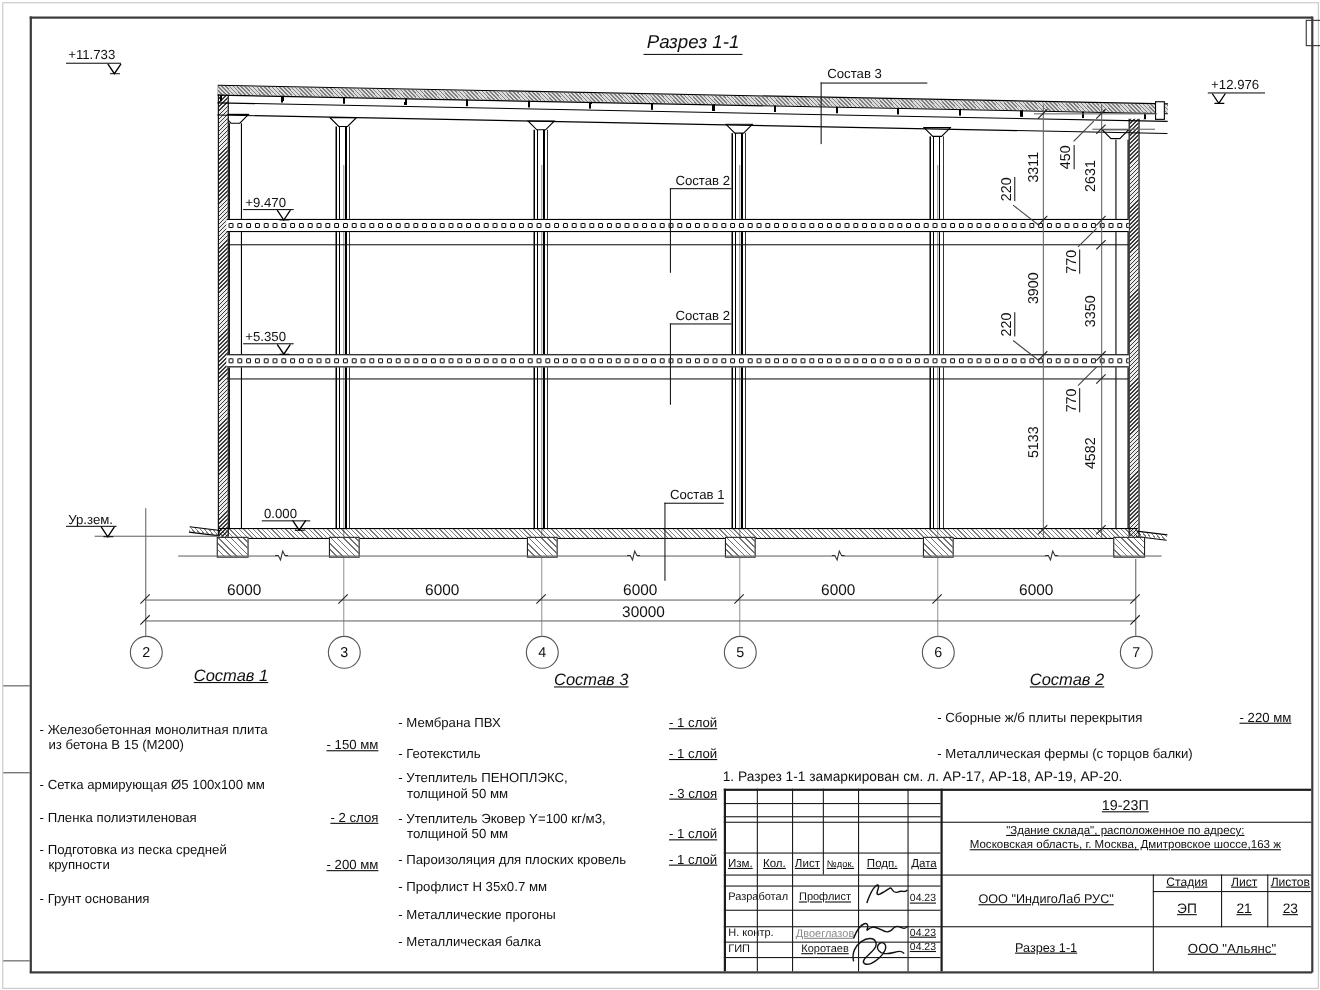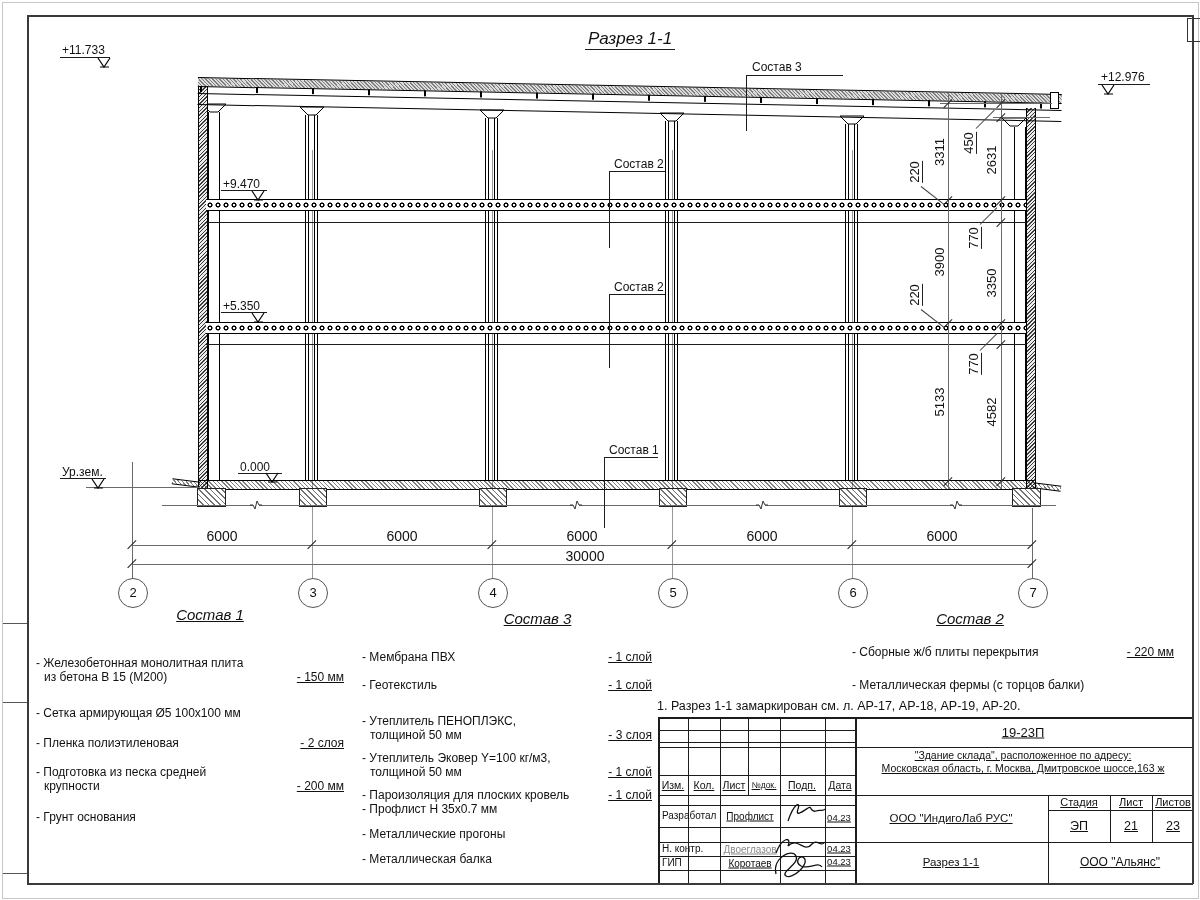--- a/index.html
+++ b/index.html
@@ -296,39 +296,39 @@
 
 <div class="legend" style="left:362px;top:650px;width:290px;">
   <div class="lrow">
     <div>- Мембрана ПВХ</div>
     <div class="vl">- 1 слой</div>
   </div>
   <div class="lrow" style="margin-top:14px;">
     <div>- Геотекстиль</div>
     <div class="vl">- 1 слой</div>
   </div>
-  <div class="lrow" style="margin-top:22px;">
+  <div class="lrow" style="margin-top:8px;">
     <div>
         <div>- Утеплитель ПЕНОПЛЭКС,</div>
         <div style="padding-left:8px;">толщиной 50 мм</div>
       </div>
     <div class="vl">- 3 слоя</div>
   </div>
   <div class="lrow" style="margin-top:9px;">
     <div>
         <div>- Утеплитель Эковер Y=100 кг/м3,</div>
         <div style="padding-left:8px;">толщиной 50 мм</div>
       </div>
     <div class="vl">- 1 слой</div>
   </div>
   <div class="lrow" style="margin-top:9px;">
     <div>- Пароизоляция для плоских кровель</div>
     <div class="vl">- 1 слой</div>
   </div>
-  <div class="lrow" style="">
+  <div class="lrow" style="margin-top:11px;">
     <div>- Профлист Н 35х0.7 мм</div>
   </div>
   <div class="lrow" style="margin-top:11px;">
     <div>- Металлические прогоны</div>
   </div>
   <div class="lrow" style="margin-top:11px;">
     <div>- Металлическая балка</div>
   </div>
 </div>
 

